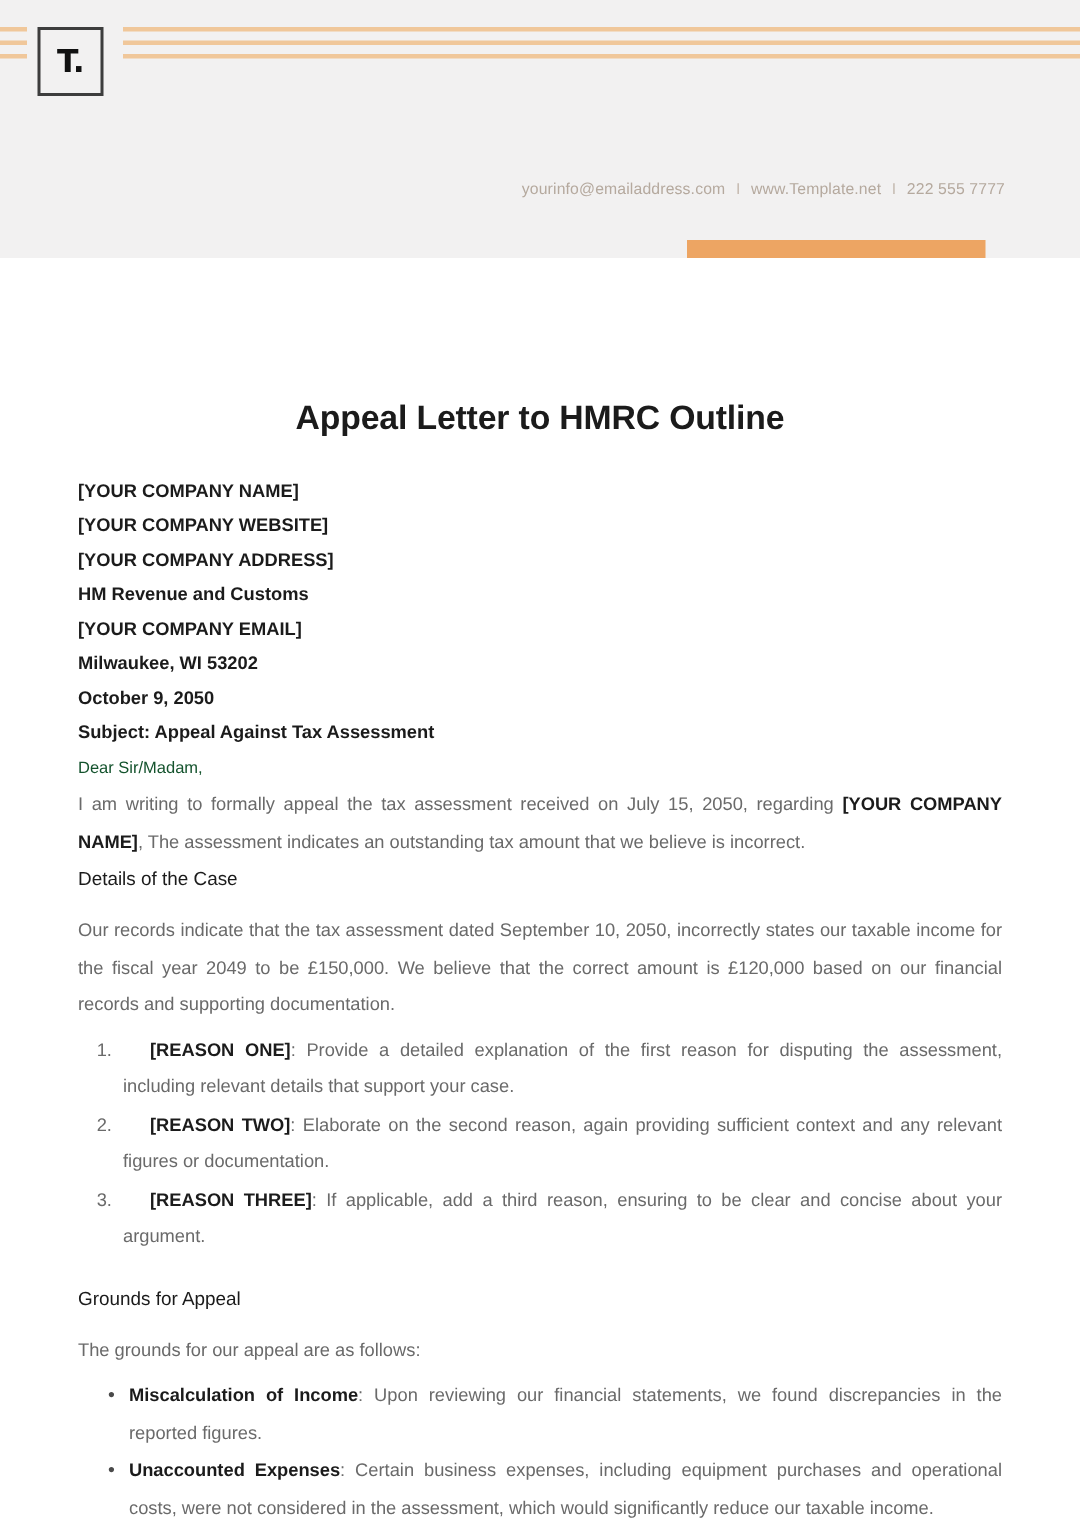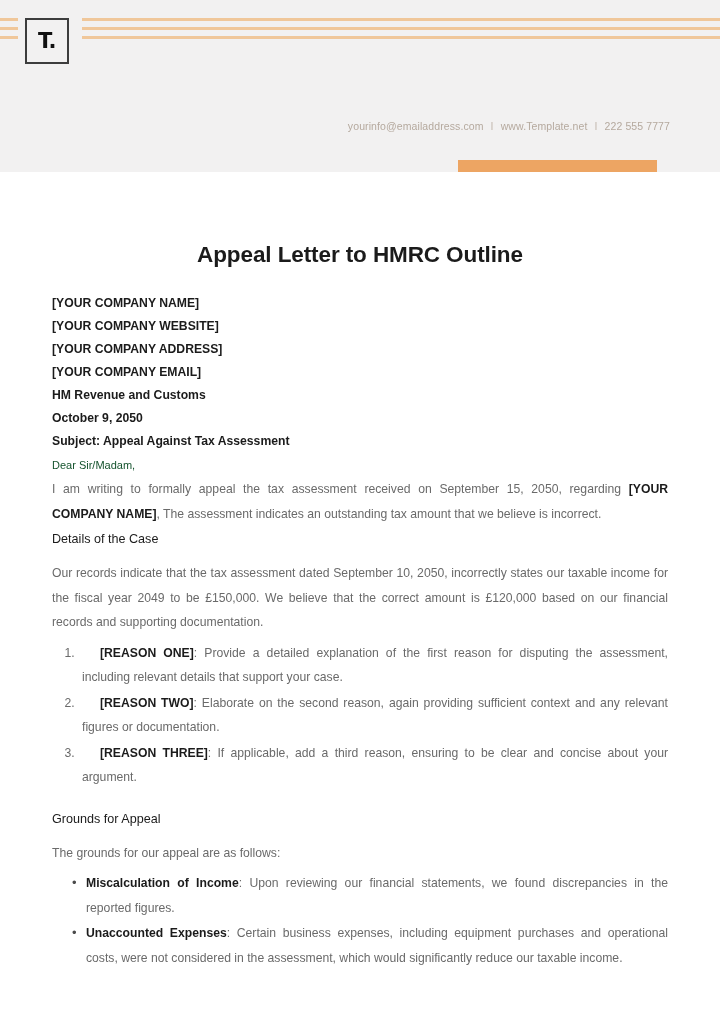--- a/index.html
+++ b/index.html
@@ -112,21 +112,21 @@
   .doc-inner {
     padding: 0 52px;
   }
 
   .doc-title {
     text-align: center;
     font-size: 22.5px;
     font-weight: 700;
     color: #1b1b1b;
     margin: 0;
-    padding-top: 70px;
+    padding-top: 94px;
     letter-spacing: -0.1px;
   }
 
   .addr-block {
     margin-top: 24px;
   }
   .addr-line {
     font-size: 12.2px;
     font-weight: 700;
     color: #1b1b1b;
@@ -258,30 +258,31 @@
 
 <div class="doc">
   <div class="doc-inner">
 
     <h1 class="doc-title">Appeal Letter to HMRC Outline</h1>
 
     <div class="addr-block">
       <div class="addr-line">[YOUR COMPANY NAME]</div>
       <div class="addr-line">[YOUR COMPANY WEBSITE]</div>
       <div class="addr-line">[YOUR COMPANY ADDRESS]</div>
+      <div class="addr-line">HM Revenue and Customs</div>
       <div class="addr-line">[YOUR COMPANY EMAIL]</div>
-      <div class="addr-line">HM Revenue and Customs</div>
+      <div class="addr-line">Milwaukee, WI 53202</div>
       <div class="addr-line">October 9, 2050</div>
     </div>
 
     <div class="subject-line">Subject: Appeal Against Tax Assessment</div>
 
     <div class="salutation">Dear Sir/Madam,</div>
 
-    <p class="para"><span>I am writing to formally appeal the tax assessment received on September 15, 2050, regarding </span><b>[YOUR COMPANY NAME]</b><span>, The assessment indicates an outstanding tax amount that we believe is incorrect.</span></p>
+    <p class="para"><span>I am writing to formally appeal the tax assessment received on July 15, 2050, regarding </span><b>[YOUR COMPANY NAME]</b><span>, The assessment indicates an outstanding tax amount that we believe is incorrect.</span></p>
 
     <div class="section-head">Details of the Case</div>
 
     <p class="para gap">Our records indicate that the tax assessment dated September 10, 2050, incorrectly states our taxable income for the fiscal year 2049 to be £150,000. We believe that the correct amount is £120,000 based on our financial records and supporting documentation.</p>
 
     <ol class="reasons">
       <li><b>[REASON ONE]</b><span>: Provide a detailed explanation of the first reason for disputing the assessment, including relevant details that support your case.</span></li>
       <li><b>[REASON TWO]</b><span>: Elaborate on the second reason, again providing sufficient context and any relevant figures or documentation.</span></li>
       <li><b>[REASON THREE]</b><span>: If applicable, add a third reason, ensuring to be clear and concise about your argument.</span></li>
     </ol>

